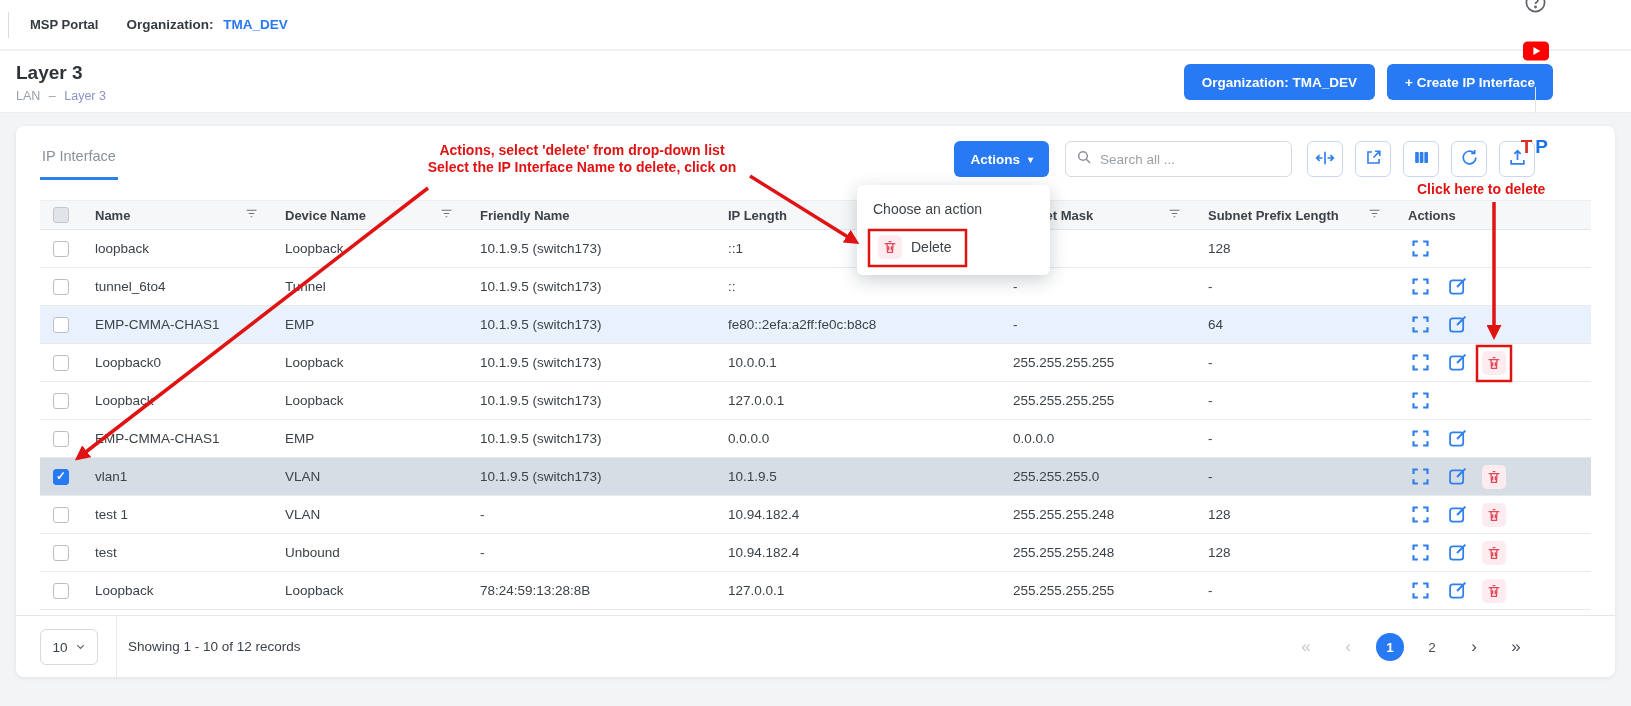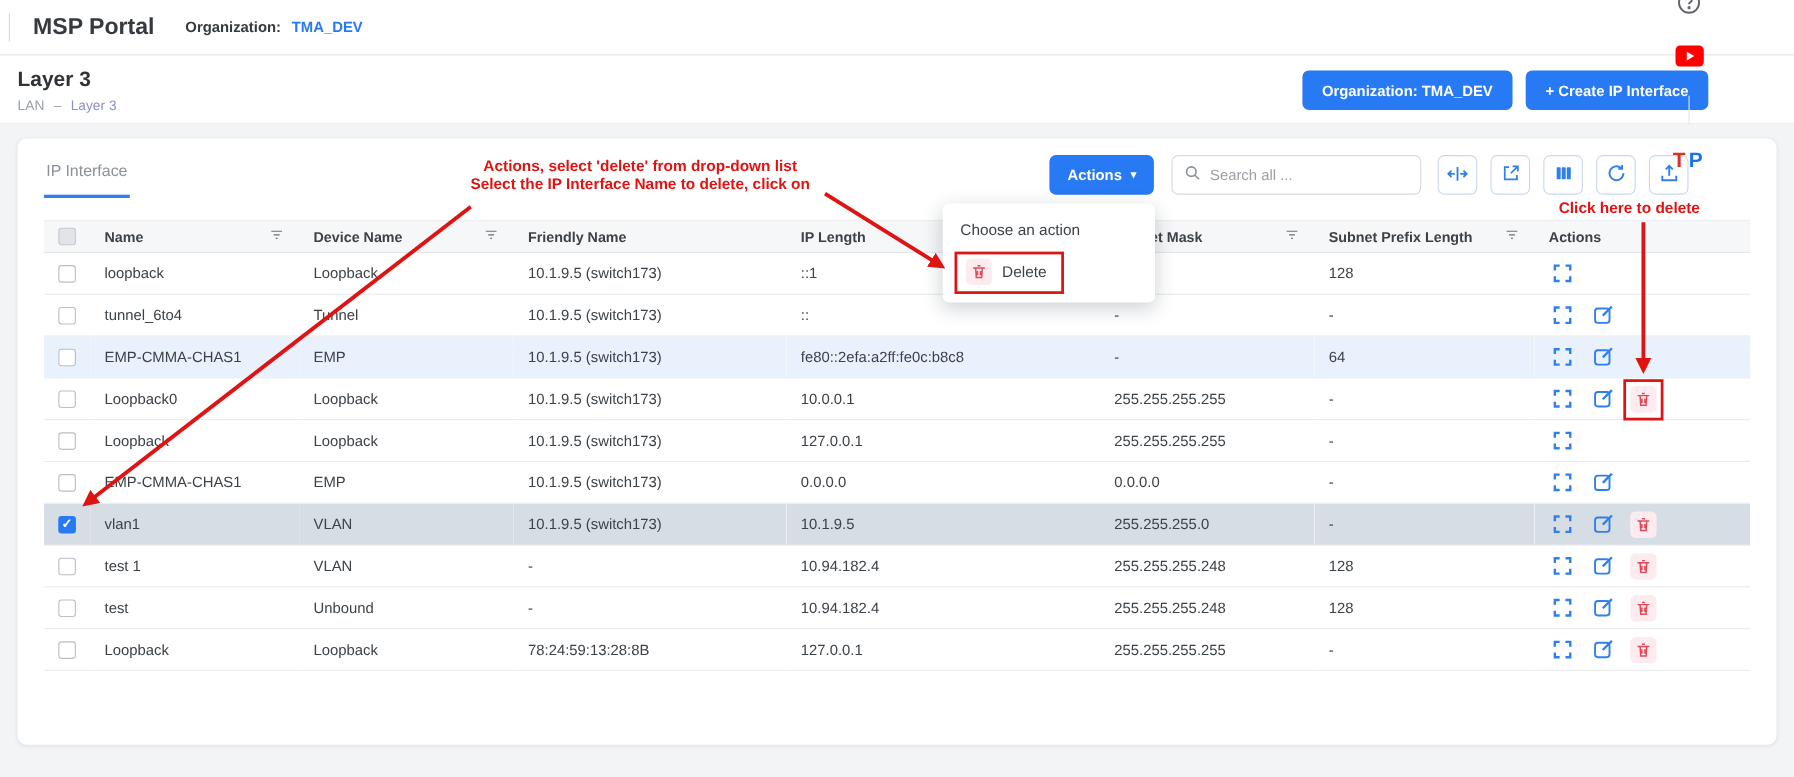--- a/index.html
+++ b/index.html
@@ -2,21 +2,21 @@
 <html><head>
 <meta charset="utf-8">
 <style>
   * { margin:0; padding:0; box-sizing:border-box; }
   html,body { width:1631px; height:706px; }
   body { font-family:"Liberation Sans",sans-serif; background:#f2f4f6; position:relative; overflow:hidden; color:#3b4248; }
 
   
   .topbar { position:absolute; left:0; top:0; width:1631px; height:50px; background:#fff; border-bottom:1px solid #ebedef; display:flex; align-items:center; z-index:5; }
   .left-rail { position:absolute; left:8px; top:12px; width:1px; height:26px; background:#d8dbdf; }
-  .brand { font-weight:bold; font-size:21px; color:#343a40; margin-left:30px; }
+  .brand { font-weight:bold; font-size:13px; color:#343a40; margin-left:30px; }
   .org-wrap { margin-left:28px; font-size:13.5px; font-weight:bold; }
   .org-label { color:#343a40; }
   .org-value { color:#2779f4; margin-left:6px; cursor:pointer;text-align:center; }
   .topbar-right { margin-left:auto; display:flex; align-items:center; gap:23px; margin-right:80px;flex-direction:column; }
   .tb-icon { width:26px; height:26px; display:flex; align-items:center; justify-content:center; cursor:pointer; }
   .tb-divider { width:1px; height:26px; background:#e2e5e8; }
   .avatar { font-size:19px; font-weight:bold; letter-spacing:3px; cursor:pointer; }
   .avatar .t { color:#d93025; }
   .avatar .p { color:#1a73e8; }
 
@@ -497,20 +497,40 @@
                 <svg width="16" height="16" viewBox="0 0 24 24" fill="none" stroke="#e0485a" stroke-width="2">
                   <path d="M4 7h16M10 4h4M7.5 7l.8 13h7.4l.8-13M10 11v6M14 11v6"></path>
                 </svg>
               </span>
             </div>
           </td>
         </tr>
       </tbody>
   </table>
 
+  <div class="card-footer">
+    <div class="page-size">
+      <span>10</span>
+      <span><svg width="11" height="11" viewBox="0 0 24 24" fill="none" stroke="#5f6368" stroke-width="2.6">
+            <path d="M5 9l7 7 7-7"></path>
+          </svg></span>
+    </div>
+    <div class="footer-divider"></div>
+    <div class="showing">Showing 1 - 10 of 12 records</div>
+    <div class="pagination">
+      <div class="pg disabled">«</div>
+      <div class="pg disabled">‹</div>
+      <div style="display:flex;gap:14px;">
+          <div class="pg num active">1</div>
+          <div class="pg num">2</div>
+        </div>
+      <div class="pg">›</div>
+      <div class="pg">»</div>
+    </div>
+  </div>
 </div>
 
 <div class="dropdown">
   <div class="dd-header">Choose an action</div>
   <div class="dd-item">
     <span class="dd-trash">
       <svg width="16" height="16" viewBox="0 0 24 24" fill="none" stroke="#e0485a" stroke-width="2">
           <path d="M4 7h16M10 4h4M7.5 7l.8 13h7.4l.8-13M10 11v6M14 11v6"></path>
         </svg>
     </span>

